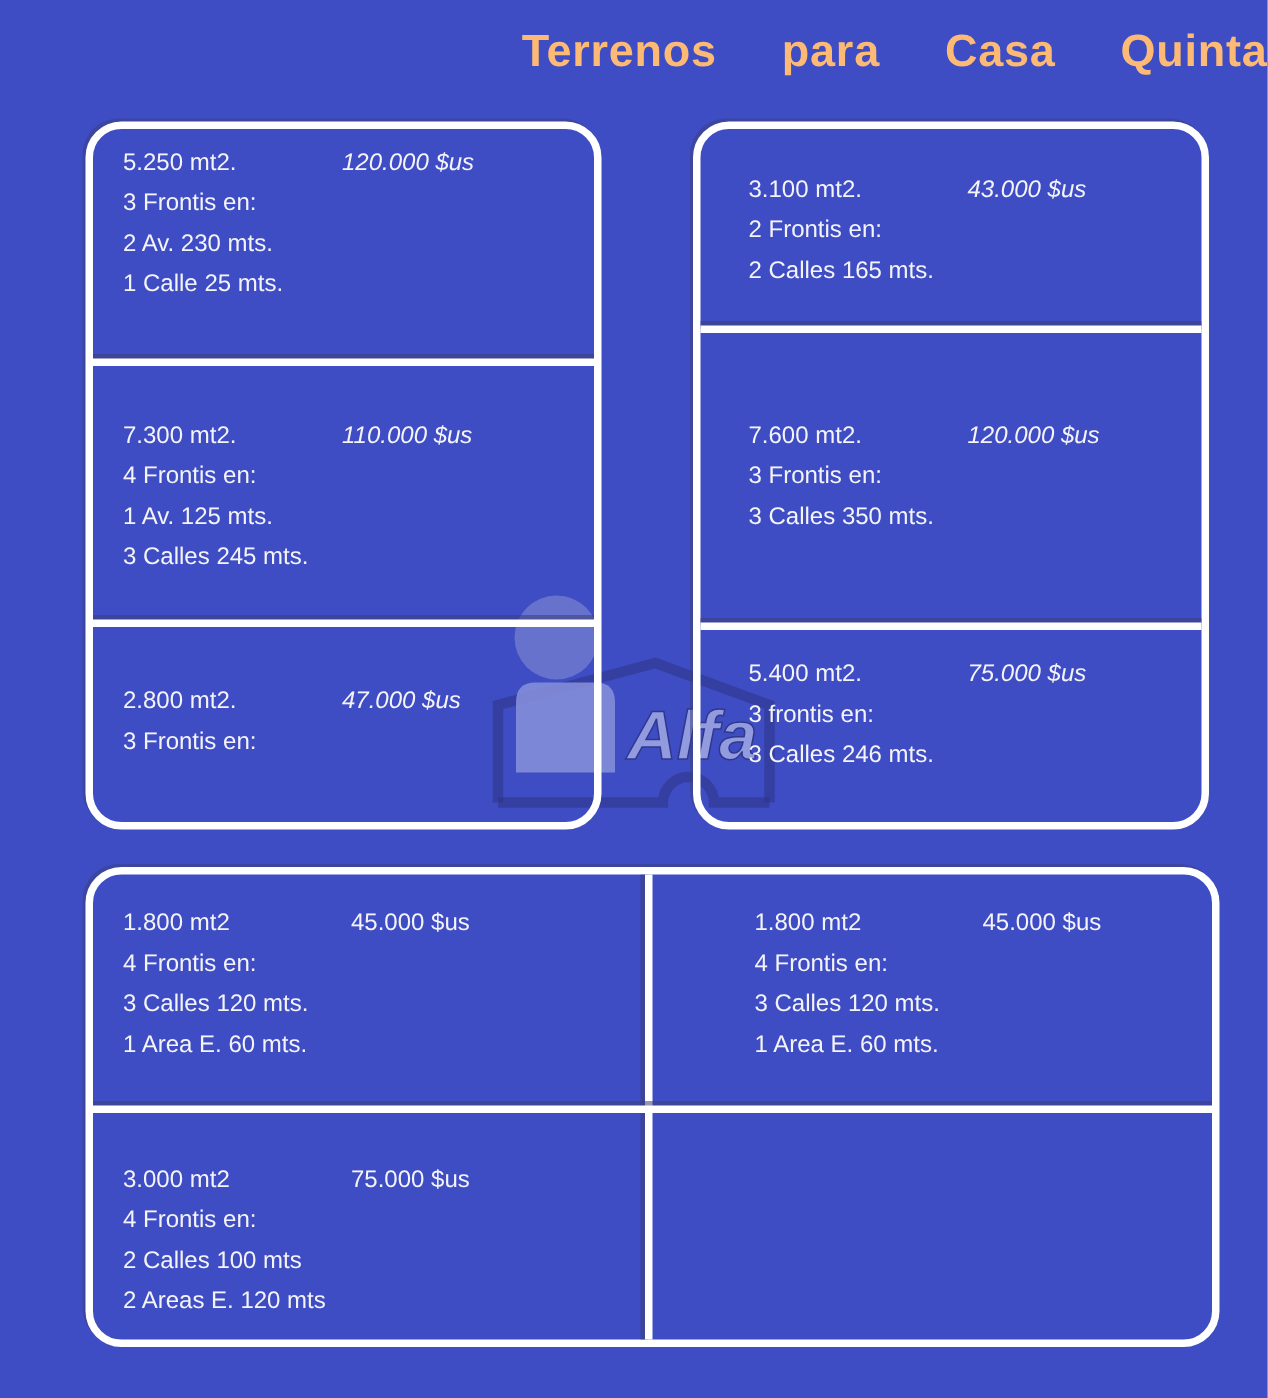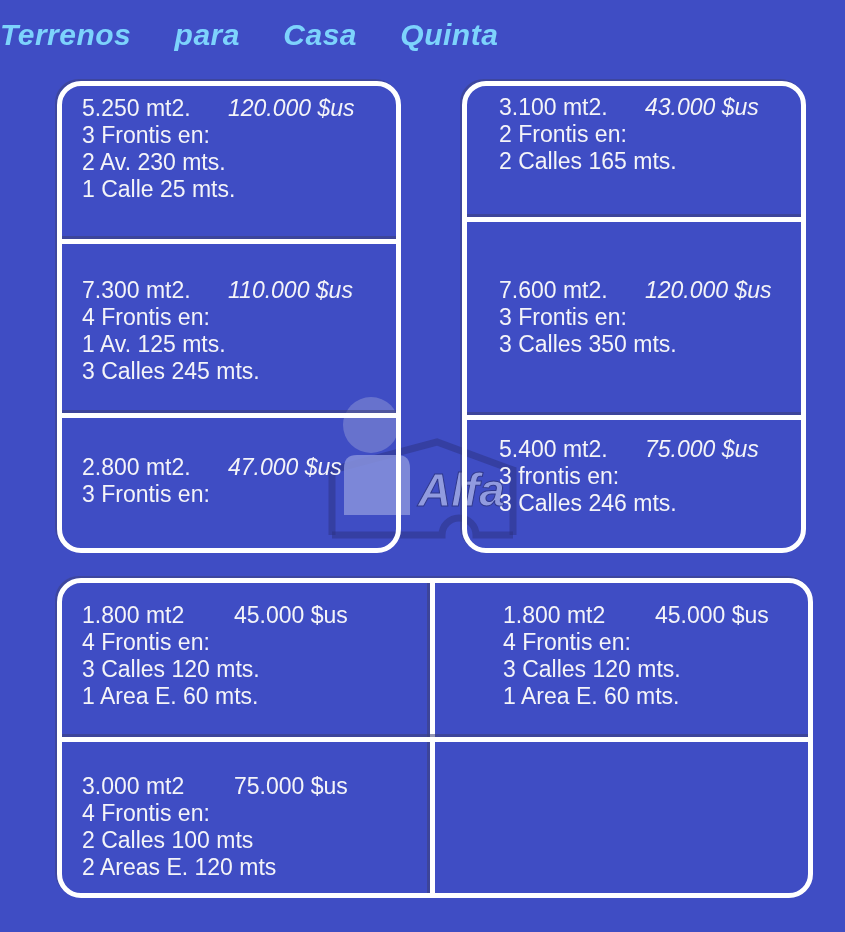--- a/index.html
+++ b/index.html
@@ -6,25 +6,24 @@
   .page{
     position:relative;
     width:845px;height:932px;
     background:#3F4DC4;
     overflow:hidden;
     font-family:"Liberation Sans", sans-serif;
   }
   .title{
     position:absolute;top:18px;left:0;right:0;
     margin:0;
-    text-align:left;
-    color:#7dd3fc;
+    text-align:right;
+    color:#fdba74;
     font-size:30px;
     font-weight:bold;
-    font-style:italic;
     word-spacing:1.15em;
     letter-spacing:.5px;
     z-index:3;
   }
   .box{
     position:absolute;
     border:5px solid #ffffff;
     border-radius:24px;
     box-shadow:-2px -2px 0 rgba(60,64,120,.5);
     z-index:2;
@@ -39,21 +38,21 @@
     box-shadow:0 -3px 0 rgba(60,64,120,.55);
   }
   .vdiv{
     position:absolute;top:0;bottom:0;width:5px;
     background:#ffffff;
     box-shadow:-3px 0 0 rgba(60,64,120,.55);
   }
   .listing{
     position:absolute;
     color:#f4f4f8;
-    font-size:23px;
+    font-size:16px;
     line-height:27px;
     white-space:nowrap;
   }
   .area{display:inline-block;min-width:146px;}
   .box-bottom .area{min-width:152px;}
   .price.italic{font-style:italic;}
   .watermark{
     position:absolute;left:322px;top:386px;
     width:205px;height:160px;
     z-index:1;
@@ -105,21 +104,21 @@
     <div class="listing" style="left:20px;top:368px">
       <div><span class="area">2.800 mt2.</span><span class="price italic">47.000 $us</span></div>
       <div>3 Frontis en:</div>
     </div>
   </div>
 
   <div class="box box-right">
     <div class="hdiv" style="top:131px"></div>
     <div class="hdiv" style="top:329px"></div>
 
-    <div class="listing" style="left:32px;top:8px">
+    <div class="listing" style="left:32px;top:27px">
       <div><span class="area">3.100 mt2.</span><span class="price italic">43.000 $us</span></div>
       <div>2 Frontis en:</div>
       <div>2 Calles 165 mts.</div>
     </div>
 
     <div class="listing" style="left:32px;top:191px">
       <div><span class="area">7.600 mt2.</span><span class="price italic">120.000 $us</span></div>
       <div>3 Frontis en:</div>
       <div>3 Calles 350 mts.</div>
     </div>

